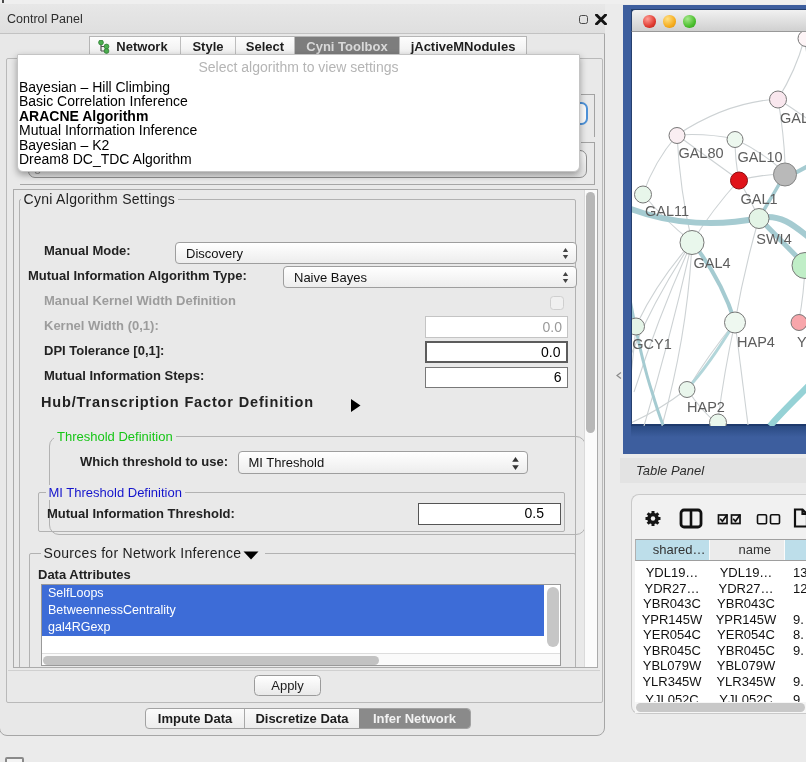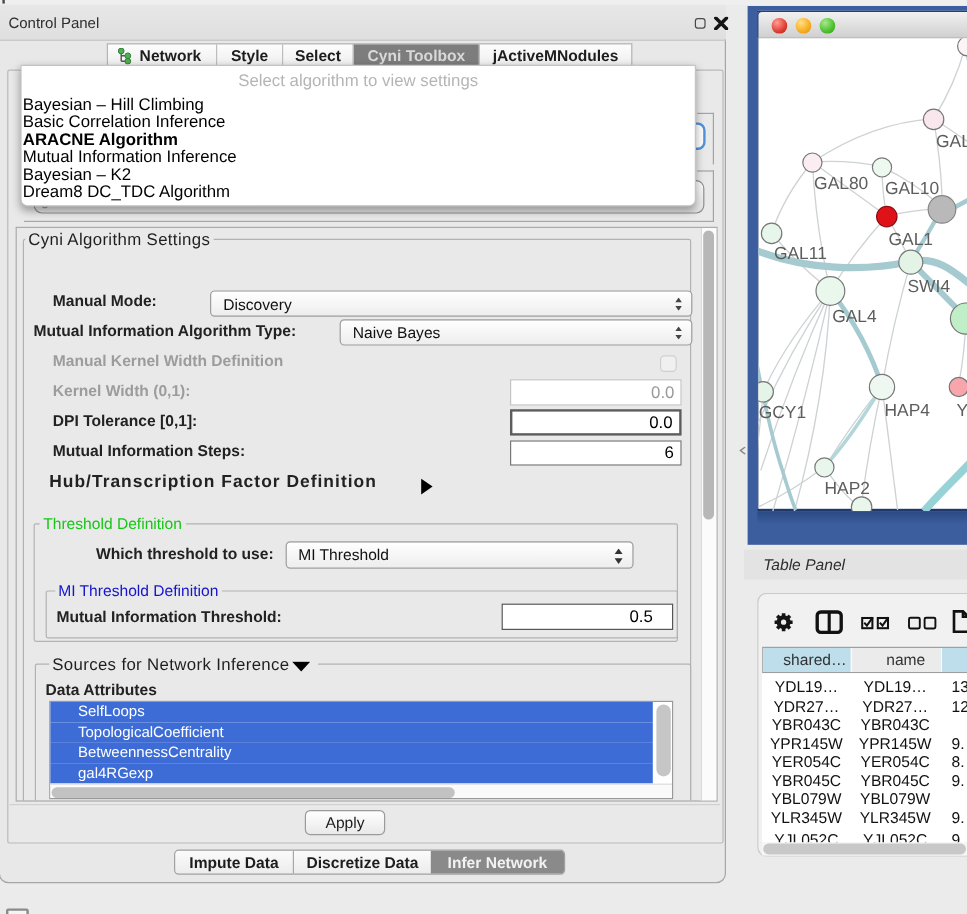--- a/index.html
+++ b/index.html
@@ -33,21 +33,21 @@
   .grp{position:absolute;border:1px solid #b2b2b2;border-radius:2px;}
   .grplbl{position:absolute;top:-8px;font-size:13px;background:#e9e9e9;padding:0 3px;white-space:nowrap;line-height:15px;}
   .grplbl.big{font-size:14px;letter-spacing:0.3px;}
   .lbl{position:absolute;font-size:13px;font-weight:bold;color:#222;white-space:nowrap;}
   .lbl.dis{color:#9c9c9c;}
   .combo{position:absolute;background:linear-gradient(#ffffff,#ededed);
          border:1px solid #9e9e9e;border-radius:4px;font-size:13px;color:#111;}
   .combo .ct{position:absolute;left:10px;top:3px;}
   .combo svg{position:absolute;right:7px;top:5px;}
   .tin{position:absolute;background:#fff;font-size:14px;color:#000;text-align:right;}
-  .li{height:17px;line-height:17px;background:#3d6cd7;color:#fff;font-size:12.5px;padding-left:23px;width:502px;}
+  .li{height:17px;line-height:17px;background:#3d6cd7;color:#fff;font-size:12.5px;padding-left:6px;width:502px;}
   
   #applybtn{left:254px;top:674.5px;width:67px;height:21px;background:linear-gradient(#ffffff,#e9e9e9);
             border:1px solid #9b9b9b;border-radius:4.5px;text-align:center;line-height:19px;
             font-size:13px;color:#1c1c1c;}
   
   #segctl{left:145px;top:708px;width:326px;height:21px;background:linear-gradient(#fbfbfb,#ececec);
           border:1px solid #a2a2a2;border-radius:4px;}
   .seg{position:absolute;top:0;height:19px;line-height:19px;text-align:center;font-size:13px;
        font-weight:bold;color:#1d1d1d;}
   .seg.sel{background:#8a8a8a;color:#f2f2f2;border-radius:0 3px 3px 0;}
@@ -125,21 +125,21 @@
   <div class="lbl dis" style="left:30px;top:250.5px;">Kernel Width (0,1):</div>
   <div class="tin" style="left:410.5px;top:248.5px;width:143.5px;height:22px;border:1px solid #c4c4c4;color:#9a9a9a;line-height:20px;padding-right:5px;">0.0</div>
   <div class="lbl" style="left:30px;top:275.5px;">DPI Tolerance [0,1]:</div>
   <div class="tin" style="left:410.5px;top:274px;width:143px;height:22px;border:2px solid #5c5c5c;line-height:18px;padding-right:5px;">0.0</div>
   <div class="lbl" style="left:30px;top:301px;">Mutual Information Steps:</div>
   <div class="tin" style="left:410.5px;top:299.5px;width:143px;height:21.5px;border:1px solid #787878;line-height:19px;padding-right:5px;">6</div>
   <div class="lbl" style="left:27px;top:327px;font-size:14.5px;letter-spacing:0.85px;text-align:center;">Hub/Transcription Factor Definition</div>
   <svg class="abs" style="left:335px;top:331px;" width="13" height="15" viewBox="0 0 13 15">
       <path d="M2 1 L11.5 7.5 L2 14 Z" fill="#000"></path>
     </svg>
-  <div class="grp" style="left:14px;top:369px;width:537px;height:99px;">
+  <div class="grp" style="left:35px;top:369px;width:537px;height:99px;border-radius:10px;">
     <span class="grplbl" style="left:4px;color:#17c617;">Threshold Definition</span>
   </div>
   <div class="lbl" style="left:66px;top:387px;">Which threshold to use:</div>
   <div class="combo" style="left:223.5px;top:383.5px;width:290.5px;height:23px;">
     <span class="ct" style="top:3px;">MI Threshold</span>
     <svg style="top:5px;" width="9" height="13" viewBox="0 0 9 13">
         <path d="M4.5 0 L7.8 4.7 L1.2 4.7 Z" fill="#333"></path>
         <path d="M4.5 13 L7.8 8.3 L1.2 8.3 Z" fill="#333"></path>
       </svg>
   </div>
@@ -150,21 +150,20 @@
   <div class="tin" style="left:403.5px;top:435.5px;width:143.5px;height:22px;border:1.5px solid #555;line-height:18px;padding-right:16px;">0.5</div>
   <div class="grp" style="left:14.5px;top:486px;width:547px;height:250px;">
     <span class="grplbl big" style="left:11px;color:#1f1f1f;">Sources for Network Inference&nbsp;&nbsp;&nbsp;&nbsp;&nbsp;</span>
   </div>
   <svg class="abs" style="left:229px;top:483.5px;" width="16" height="9" viewBox="0 0 16 9">
       <path d="M0.5 0.5 L15.5 0.5 L8 8.5 Z" fill="#000"></path>
     </svg>
   <div class="lbl" style="left:24px;top:500px;font-size:13px;">Data Attributes</div>
   <div class="abs" id="datalist" style="left:27px;top:517px;width:520px;height:82px;background:#fff;border:1px solid #999;">
     <div class="li">SelfLoops</div>
-    <div class="li">TopologicalCoefficient</div>
     <div class="li">BetweennessCentrality</div>
     <div class="li" style="height:17px;">gal4RGexp</div>
     <div class="abs" style="left:505px;top:2px;width:12px;height:60px;background:#c6c6c6;border-radius:6px;"></div>
     <div class="abs" style="left:0;top:68px;width:518px;height:12px;background:#fafafa;border-top:1px solid #ddd;">
       <div class="abs" style="left:1px;top:1.5px;width:336px;height:9px;background:#c2c2c2;border-radius:4.5px;"></div>
     </div>
   </div>
 </div>
 <div class="abs" id="vsb"></div>
 <div class="abs" id="vsbthumb"></div>

